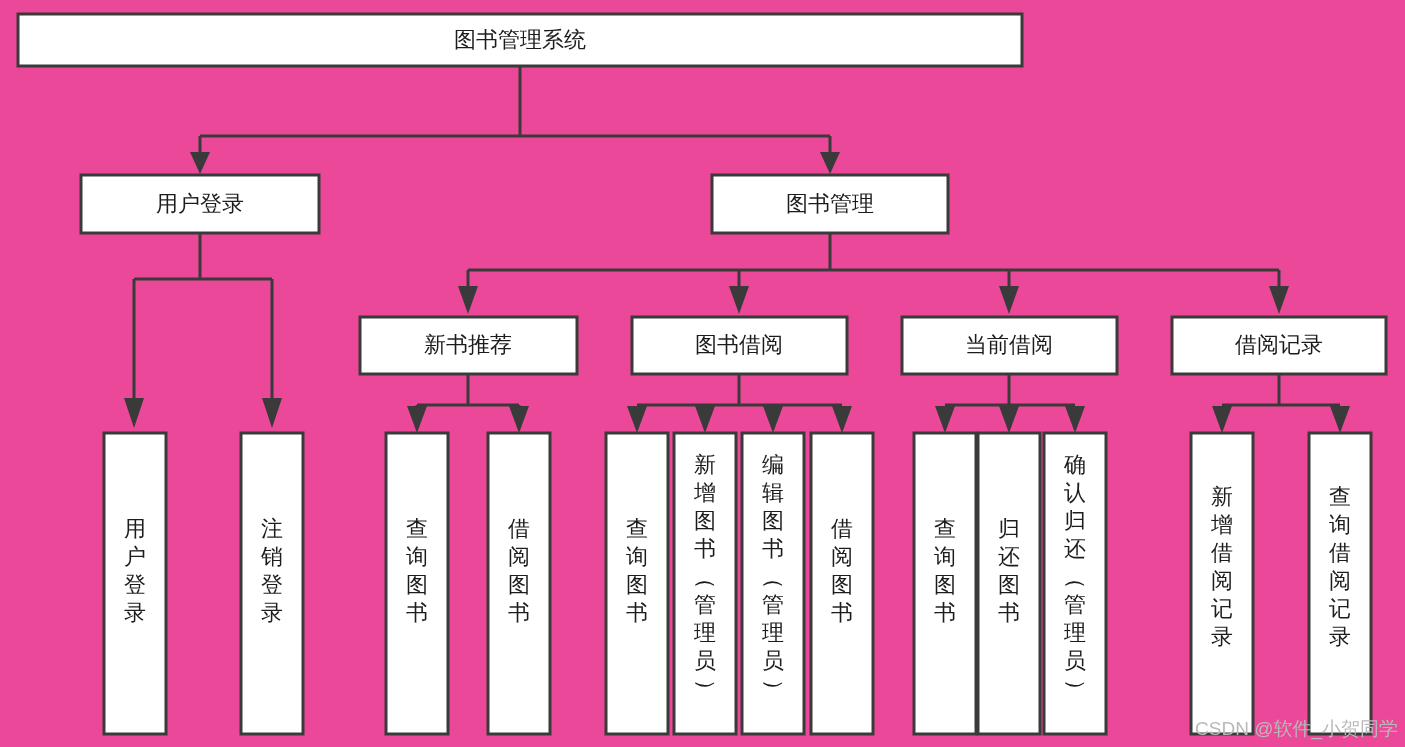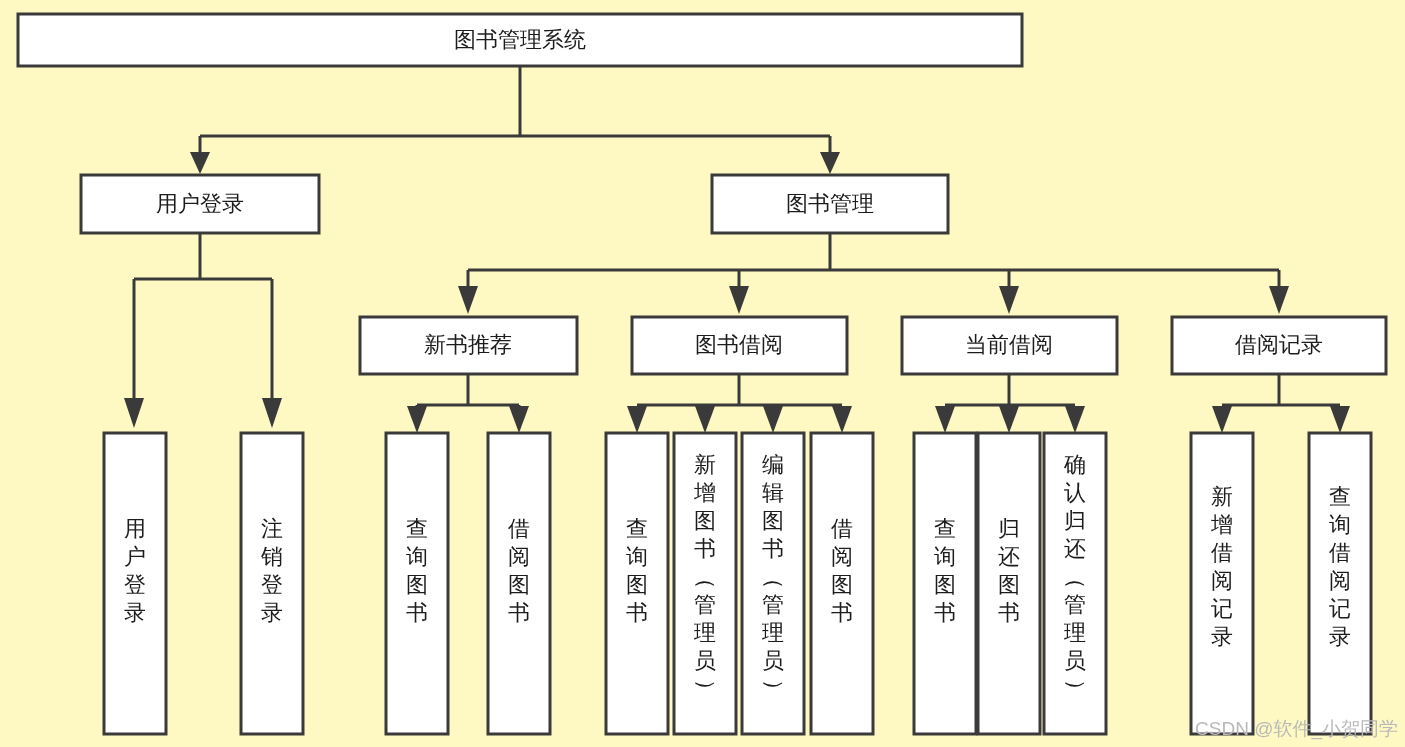--- a/index.html
+++ b/index.html
@@ -8,21 +8,21 @@
     padding: 0;
     background: #ffffff;
   }
   body {
     font-family: "Liberation Sans", "DejaVu Sans", sans-serif;
   }
   #diagram-root {
     position: relative;
     width: 1405px;
     height: 747px;
-    background: #fef9c3;
+    background: #ec4899;
     overflow: hidden;
   }
   svg.canvas {
     position: absolute;
     left: 0;
     top: 0;
     width: 1405px;
     height: 747px;
     display: block;
   }

